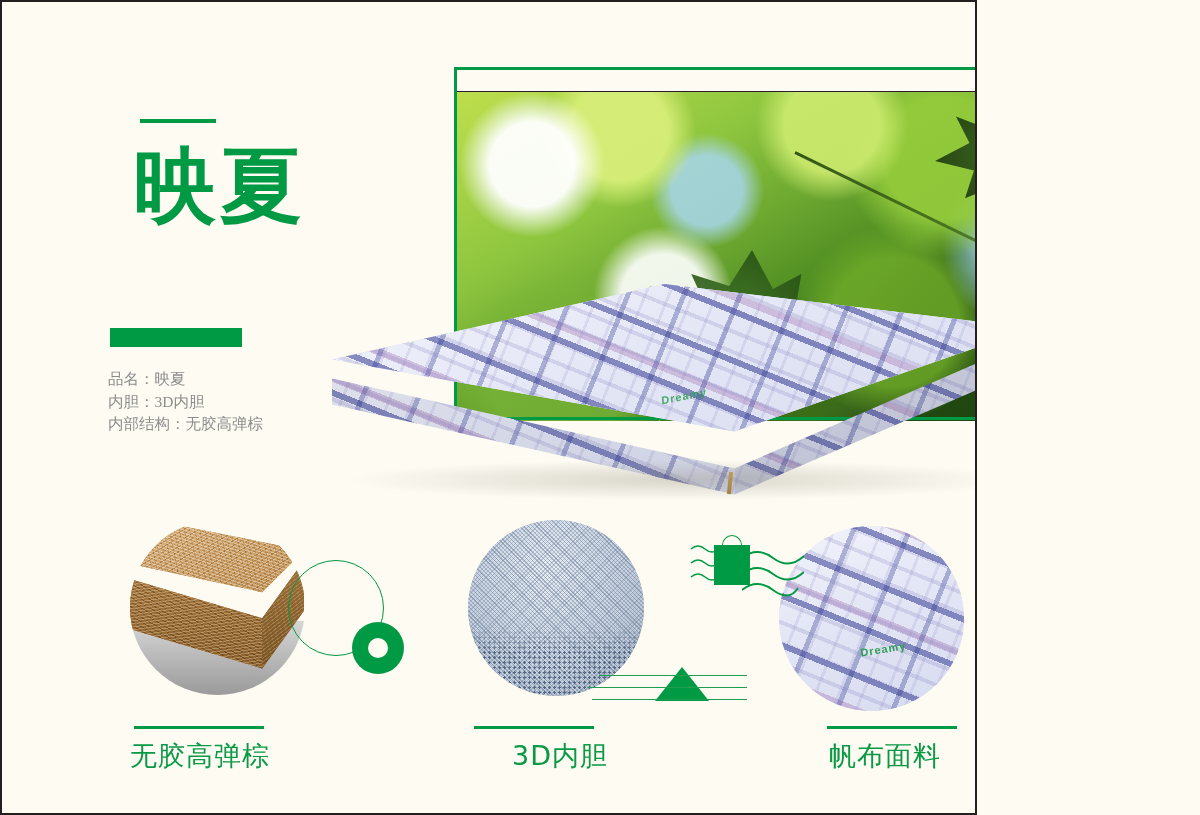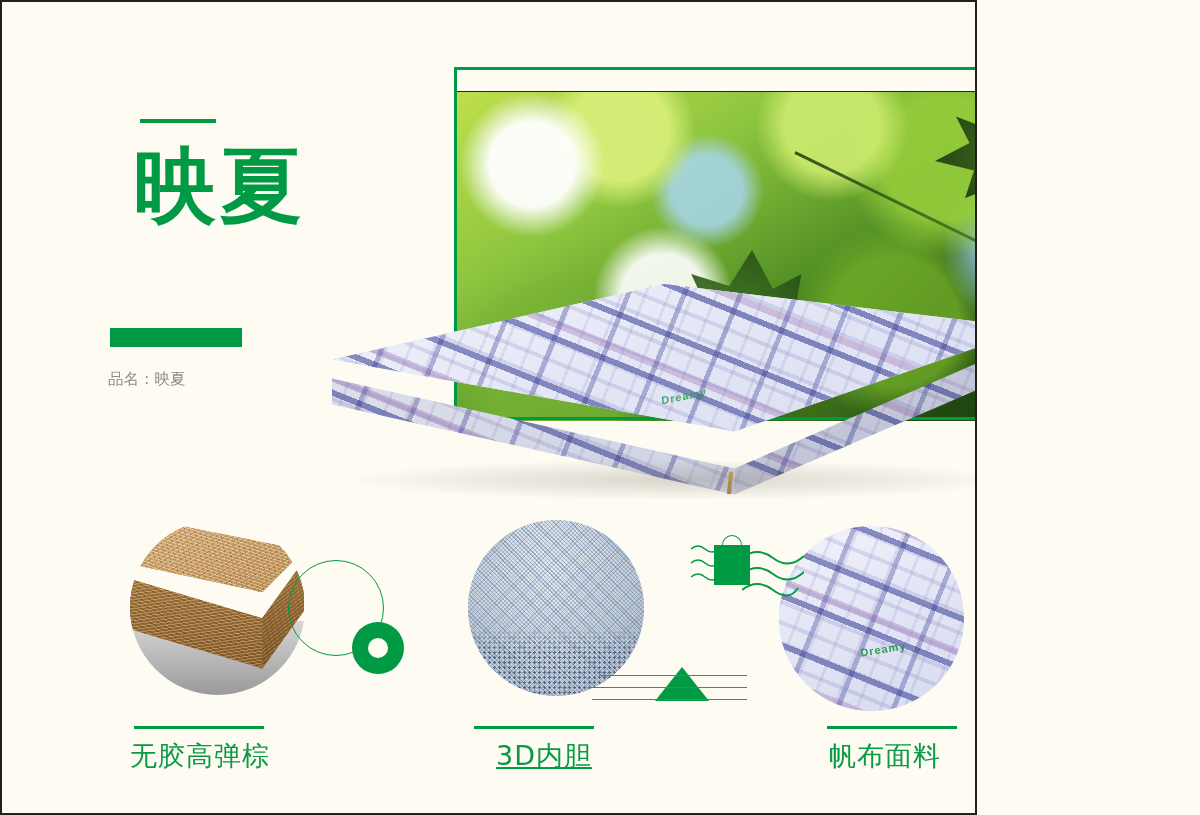--- a/index.html
+++ b/index.html
@@ -324,20 +324,22 @@
 <div id="poster">
 
   <div class="title-rule"></div>
 
   <div class="brand-title">映夏</div>
 
   <div class="spec-bar"></div>
 
   <div class="spec-list">
     <span class="row">品名：映夏</span>
+    <span class="row">内胆：3D内胆</span>
+    <span class="row">内部结构：无胶高弹棕</span>
   </div>
 
   <div class="hero-photo">
     <div class="leaf-stem"></div>
     <div class="leaf leaf-top-right"></div>
     <div class="leaf leaf-dark"></div>
     <div class="leaf-lit"></div>
     <div class="leaf-vein" style="left:20%;top:70%;width:95px;transform:rotate(-18deg);"></div>
     <div class="leaf-vein" style="left:22%;top:78%;width:80px;transform:rotate(-6deg);"></div>
     <div class="leaf-vein" style="left:25%;top:86%;width:70px;transform:rotate(9deg);"></div>
@@ -394,21 +396,21 @@
     <path d="M0 40 Q15 28 31 40 T56 38" fill="none" stroke="#009944" stroke-width="1.8"></path>
   </svg>
 
   <div class="cap">
     <div class="cap-rule" style="left:132px;top:724px;width:130px;"></div>
     <div class="cap-text" style="left:128px;top:736px;">无胶高弹棕</div>
   </div>
 
   <div class="cap">
     <div class="cap-rule" style="left:472px;top:724px;width:120px;"></div>
-    <div class="cap-text" style="left:494px;top:736px;text-decoration:underline;">3D内胆</div>
+    <div class="cap-text" style="left:510px;top:736px;">3D内胆</div>
   </div>
 
   <div class="cap">
     <div class="cap-rule" style="left:825px;top:724px;width:130px;"></div>
     <div class="cap-text" style="left:827px;top:736px;">帆布面料</div>
   </div>
 
 </div>
 
 </body></html>

